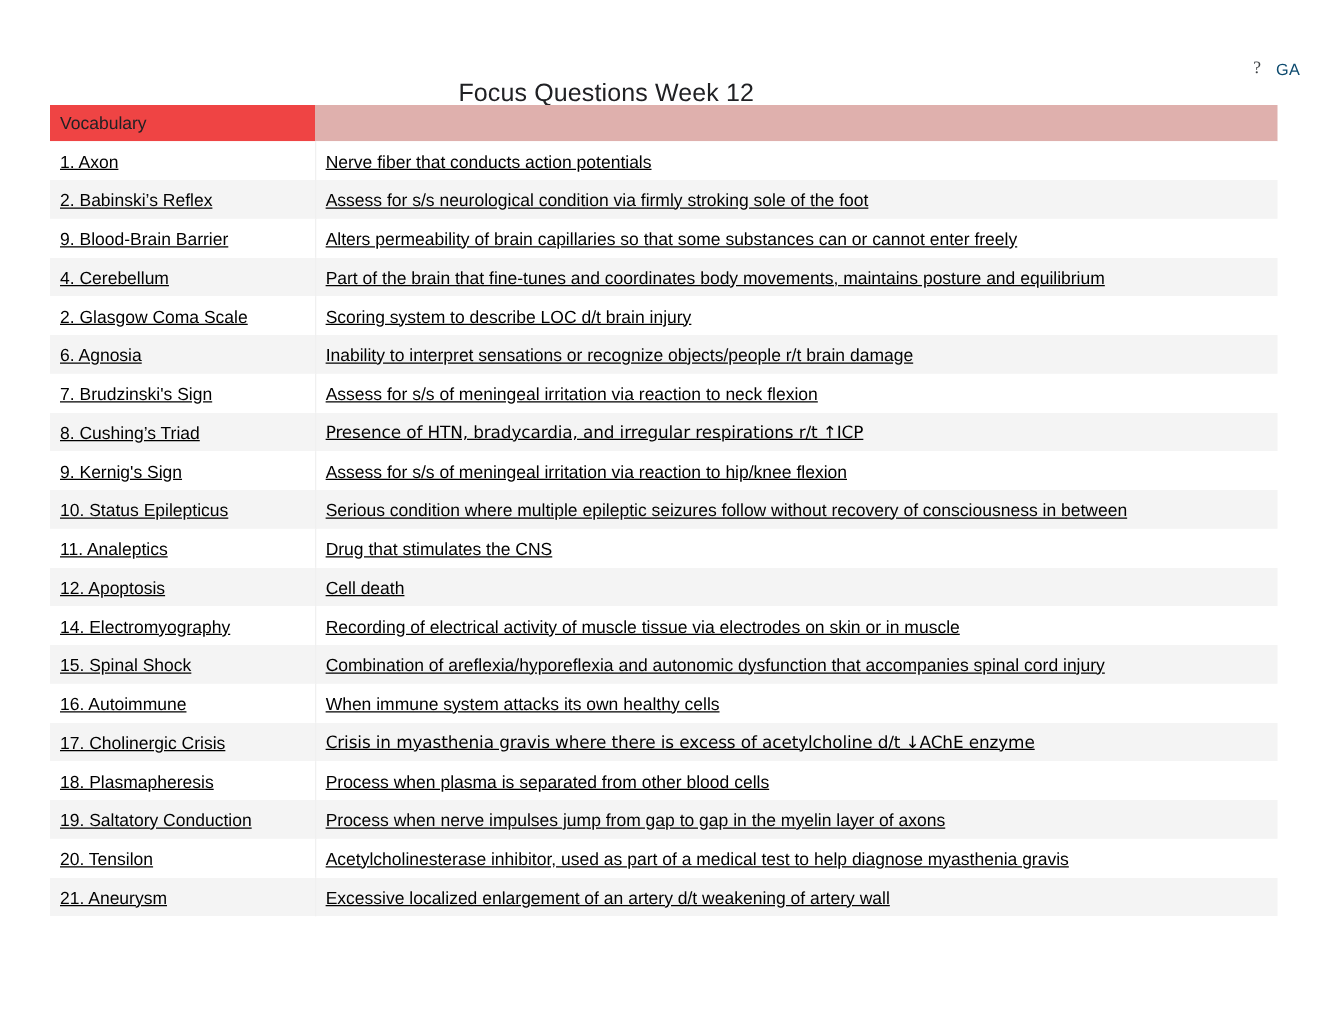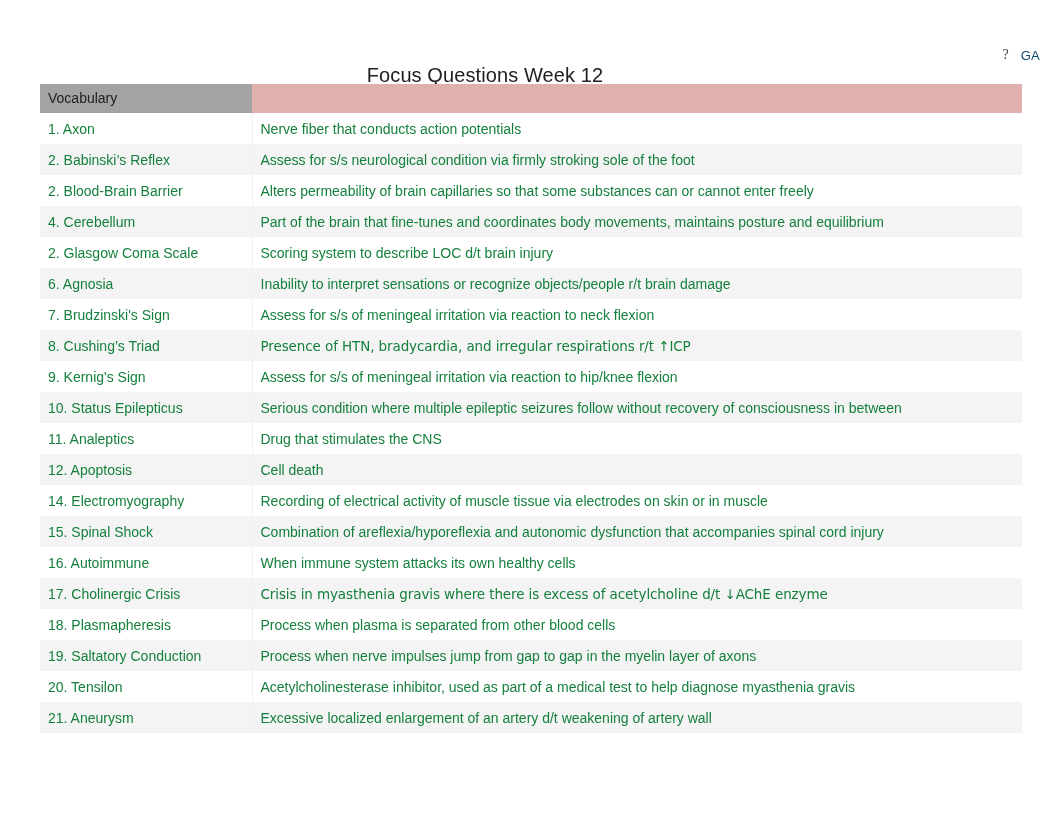--- a/index.html
+++ b/index.html
@@ -76,27 +76,28 @@
     font-weight: 400;
     font-size: 14px;
     color: #202124;
     padding: 6px 0 7px 8px;
     height: 27px;
     border: none;
   }
 
   tbody td {
     font-size: 14px;
-    color: #15803d;
+    color: #000000;
     padding: 6px 8px 6px 8px;
     vertical-align: middle;
     height: 31px;
     border: none;
     white-space: nowrap;
     overflow: hidden;
+    text-decoration: underline;
   }
   tbody td.term {
     border-right: 1px solid #f0f0f0;
   }
   tbody td.def {
   }
   tbody tr:nth-child(odd)  { background: #ffffff; }
   tbody tr:nth-child(even) { background: #f4f4f4; }
 
   
@@ -117,35 +118,35 @@
 <div class="doc-title">Focus Questions Week 12</div>
 
 <div class="table-wrap">
   <table class="vocab">
     <colgroup>
       <col class="term-col">
       <col class="def-col">
     </colgroup>
     <thead>
       <tr>
-        <th class="header-cell" style="background: #a3a3a3;">Vocabulary</th>
+        <th class="header-cell" style="background: #ef4444;">Vocabulary</th>
         <th class="header-cell" style="background: rgb(223, 176, 173);"></th>
       </tr>
     </thead>
     <tbody id="vocab-body">
         <tr>
           <td class="term">1. Axon</td>
           <td class="def">Nerve fiber that conducts action potentials</td>
         </tr>
         <tr>
           <td class="term">2. Babinski’s Reflex</td>
           <td class="def">Assess for s/s neurological condition via firmly stroking sole of the foot</td>
         </tr>
         <tr>
-          <td class="term">2. Blood-Brain Barrier</td>
+          <td class="term">9. Blood-Brain Barrier</td>
           <td class="def">Alters permeability of brain capillaries so that some substances can or cannot enter freely</td>
         </tr>
         <tr>
           <td class="term">4. Cerebellum</td>
           <td class="def">Part of the brain that fine-tunes and coordinates body movements, maintains posture and equilibrium</td>
         </tr>
         <tr>
           <td class="term">2. Glasgow Coma Scale</td>
           <td class="def">Scoring system to describe LOC d/t brain injury</td>
         </tr>

